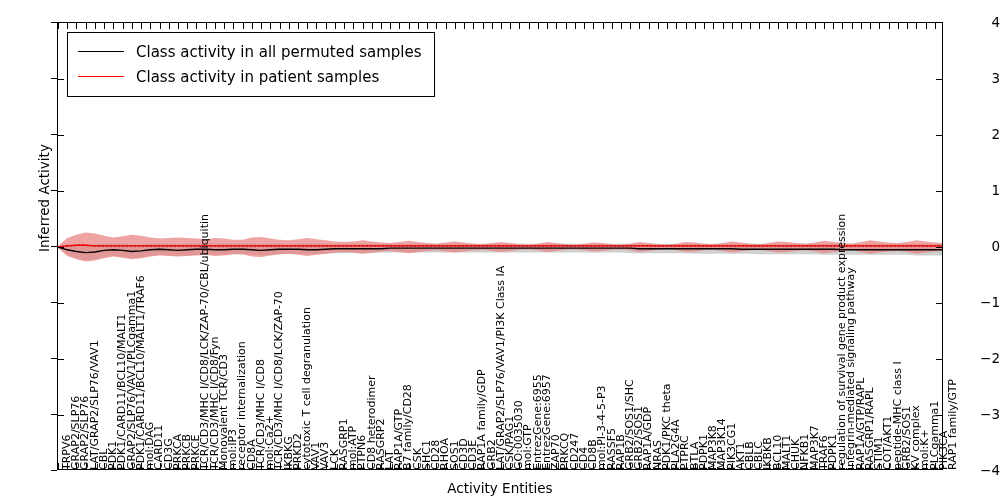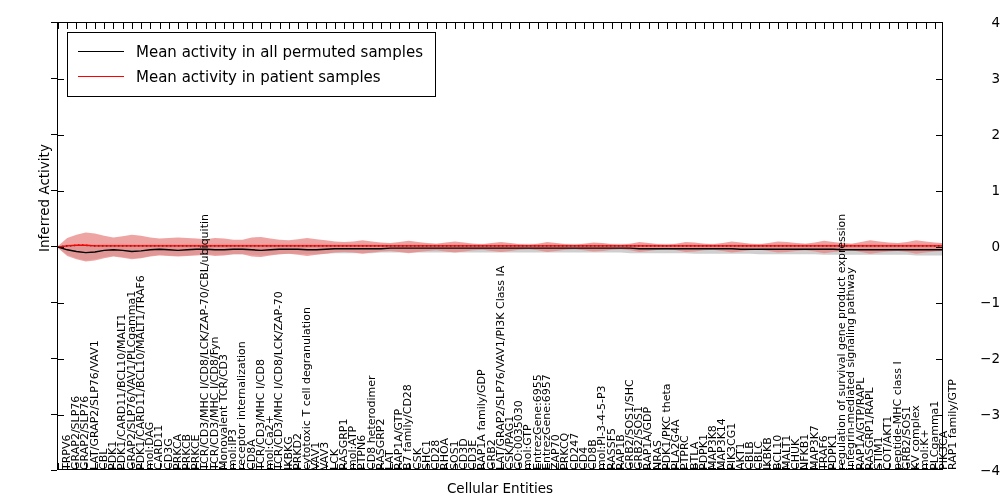--- a/index.html
+++ b/index.html
@@ -328,25 +328,25 @@
         <div class="xtick-mark-top" style="left: 858.312px;"></div>
         <div class="xtick-mark" style="left: 867.542px;"></div>
         <div class="xtick-mark-top" style="left: 867.542px;"></div>
         <div class="xtick-mark" style="left: 876.771px;"></div>
         <div class="xtick-mark-top" style="left: 876.771px;"></div>
       </div>
 
     <div id="legend">
       <div class="legend-row">
         <div class="legend-swatch" style="border-top: 1.5px solid rgb(0, 0, 0);"></div>
-        <div class="legend-text">Mean activity in all permuted samples</div>
+        <div class="legend-text">Class activity in all permuted samples</div>
       </div>
       <div class="legend-row">
         <div class="legend-swatch" style="border-top: 1.5px solid rgb(255, 0, 0);"></div>
-        <div class="legend-text">Mean activity in patient samples</div>
+        <div class="legend-text">Class activity in patient samples</div>
       </div>
     </div>
   </div>
 
   <div id="xticklabels">
       <div class="xtick-label" style="left: 4px; top: 0px;">TRPV6</div>
       <div class="xtick-label" style="left: 13.2292px; top: 0px;">GRAP2/SLP76</div>
       <div class="xtick-label" style="left: 22.4583px; top: 0px;">GRAP2/SLP76</div>
       <div class="xtick-label" style="left: 31.6875px; top: 0px;">LAT/GRAP2/SLP76/VAV1</div>
       <div class="xtick-label" style="left: 40.9167px; top: 0px;">CBL</div>
@@ -437,15 +437,15 @@
       <div class="xtick-label" style="left: 825.396px; top: 0px;">COT/AKT1</div>
       <div class="xtick-label" style="left: 834.625px; top: 0px;">peptide-MHC class I</div>
       <div class="xtick-label" style="left: 843.854px; top: 0px;">GRB2/SOS1</div>
       <div class="xtick-label" style="left: 853.083px; top: 0px;">KV complex</div>
       <div class="xtick-label" style="left: 862.312px; top: 0px;">mol:K+</div>
       <div class="xtick-label" style="left: 871.542px; top: 0px;">PLCgamma1</div>
       <div class="xtick-label" style="left: 880.771px; top: 0px;">PIK3CA</div>
       <div class="xtick-label" style="left: 890px; top: 0px;">RAP1 family/GTP</div>
     </div>
 
-  <div id="xlabel">Cellular Entities</div>
+  <div id="xlabel">Activity Entities</div>
 
 </div>
 
 </body></html>

